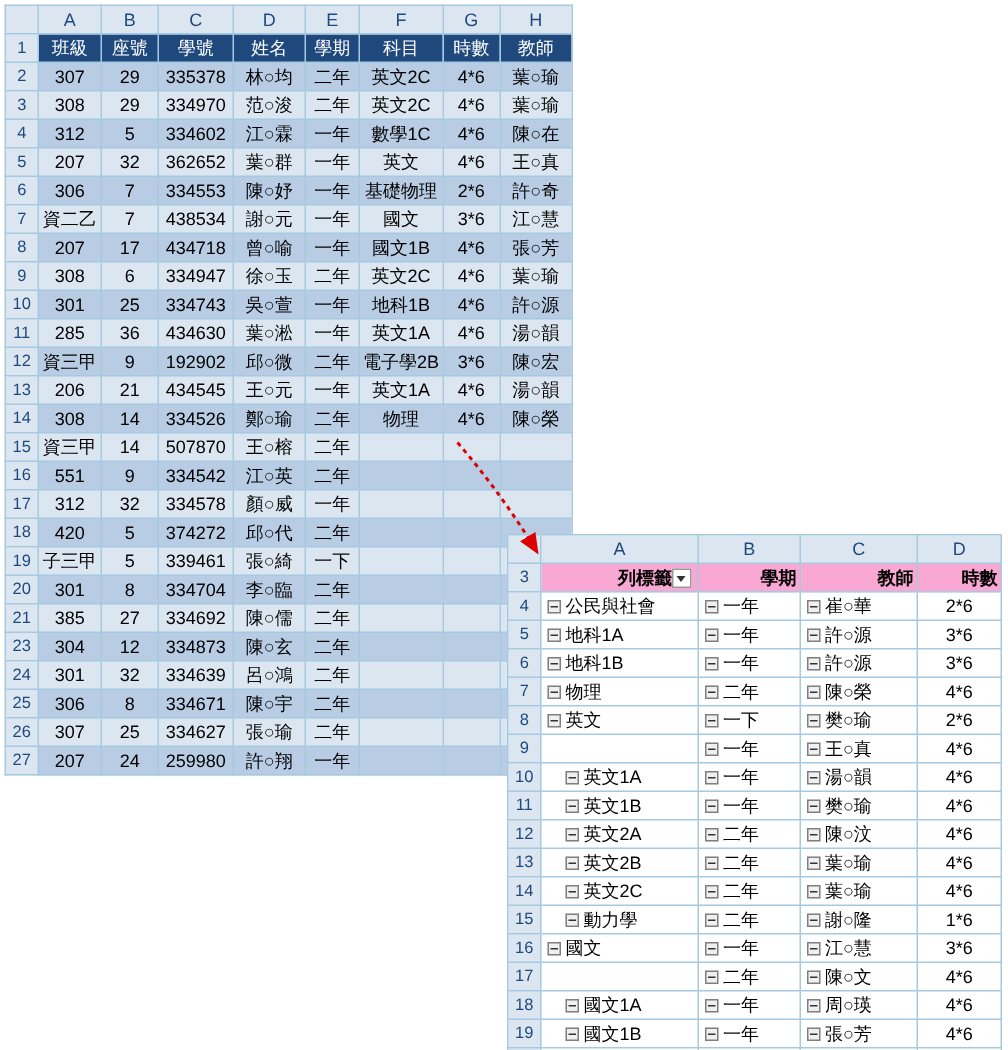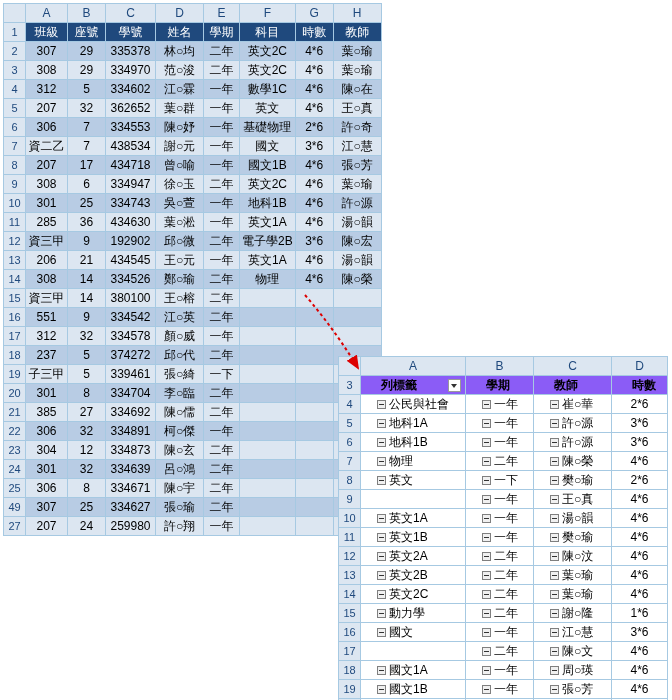--- a/index.html
+++ b/index.html
@@ -9,24 +9,24 @@
 .sheet2{left:338px;top:356px}
 .sheet th,.sheet td{border:1px solid #a6c9e2;text-align:center;height:19px;padding:0 2px;white-space:nowrap}
 .sheet .rh{background:#dce6f1;color:#1f497d;font-weight:400;width:22px;font-size:11px}
 .sheet .ch{background:#dce6f1;color:#1f497d;font-weight:400;height:18px}
 .sheet .hrow td{background:#1f497d;color:#fff;font-weight:400}
 .sheet1 .c-a{width:42px}.sheet1 .c-b{width:38px}.sheet1 .c-c{width:50px}.sheet1 .c-d{width:48px}.sheet1 .c-e{width:36px}.sheet1 .c-f{width:54px}.sheet1 .c-g{width:38px}.sheet1 .c-h{width:48px}
 .sheet1 tbody tr:nth-child(odd) td{background:#dce6f1}
 .sheet1 tbody tr:nth-child(even) td{background:#b8cce4}
 .sheet1 tbody tr.hrow td{background:#1f497d}
 .sheet2 .c-a{width:105px}.sheet2 .c-b{width:68px}.sheet2 .c-c{width:78px}.sheet2 .c-d{width:56px}
-.sheet2 .lab{text-align:left;padding-left:16px}
+.sheet2 .lab{text-align:left;padding-left:4px}
 .sheet2 .lab2{padding-left:16px}
 .sheet2 td{background:#fff}
-.sheet2 .phdr td{background:#8b5cf6;font-weight:700;text-align:left;padding-left:20px}
+.sheet2 .phdr td{background:#f9a8d4;font-weight:700;text-align:right;padding-left:20px}
 .dd{display:inline-block;width:9px;height:9px;border:1px solid #7f7f7f;background:#f0f0f0;margin-right:3px;vertical-align:middle;position:relative}
 .dd::after{content:"";position:absolute;left:1px;right:1px;top:3px;border-top:1px solid #333}
 .fbtn{display:inline-block;float:right;width:13px;height:13px;border:1px solid #999;background:#fff;margin-top:2px;margin-right:2px;position:relative}
 .fbtn::after{content:"";position:absolute;left:2px;top:4px;border-left:3px solid transparent;border-right:3px solid transparent;border-top:4px solid #333}
 .arrow{position:absolute;left:300px;top:290px;width:70px;height:90px;pointer-events:none}
 .arrow svg{width:100%;height:100%}
 .corner{background:#dce6f1}
 </style>
 </head>
 <body>
@@ -197,21 +197,21 @@
         <td>鄭○瑜</td>
         <td>二年</td>
         <td>物理</td>
         <td>4*6</td>
         <td>陳○榮</td>
       </tr>
       <tr>
         <th class="rh">15</th>
         <td>資三甲</td>
         <td>14</td>
-        <td>380100</td>
+        <td>507870</td>
         <td>王○榕</td>
         <td>二年</td>
         <td></td>
         <td></td>
         <td></td>
       </tr>
       <tr>
         <th class="rh">16</th>
         <td>551</td>
         <td>9</td>
@@ -228,21 +228,21 @@
         <td>32</td>
         <td>334578</td>
         <td>顏○威</td>
         <td>一年</td>
         <td></td>
         <td></td>
         <td></td>
       </tr>
       <tr>
         <th class="rh">18</th>
-        <td>237</td>
+        <td>420</td>
         <td>5</td>
         <td>374272</td>
         <td>邱○代</td>
         <td>二年</td>
         <td></td>
         <td></td>
         <td></td>
       </tr>
       <tr>
         <th class="rh">19</th>
@@ -271,31 +271,20 @@
         <td>385</td>
         <td>27</td>
         <td>334692</td>
         <td>陳○儒</td>
         <td>二年</td>
         <td></td>
         <td></td>
         <td></td>
       </tr>
       <tr>
-        <th class="rh">22</th>
-        <td>306</td>
-        <td>32</td>
-        <td>334891</td>
-        <td>柯○傑</td>
-        <td>一年</td>
-        <td></td>
-        <td></td>
-        <td></td>
-      </tr>
-      <tr>
         <th class="rh">23</th>
         <td>304</td>
         <td>12</td>
         <td>334873</td>
         <td>陳○玄</td>
         <td>二年</td>
         <td></td>
         <td></td>
         <td></td>
       </tr>
@@ -315,21 +304,21 @@
         <td>306</td>
         <td>8</td>
         <td>334671</td>
         <td>陳○宇</td>
         <td>二年</td>
         <td></td>
         <td></td>
         <td></td>
       </tr>
       <tr>
-        <th class="rh">49</th>
+        <th class="rh">26</th>
         <td>307</td>
         <td>25</td>
         <td>334627</td>
         <td>張○瑜</td>
         <td>二年</td>
         <td></td>
         <td></td>
         <td></td>
       </tr>
       <tr>

